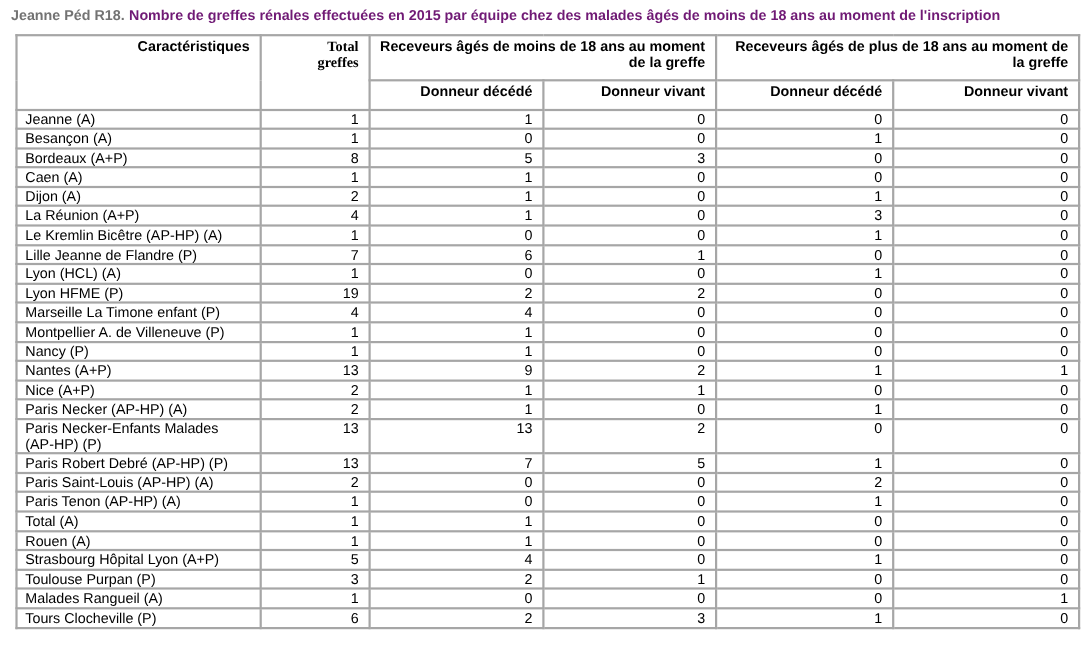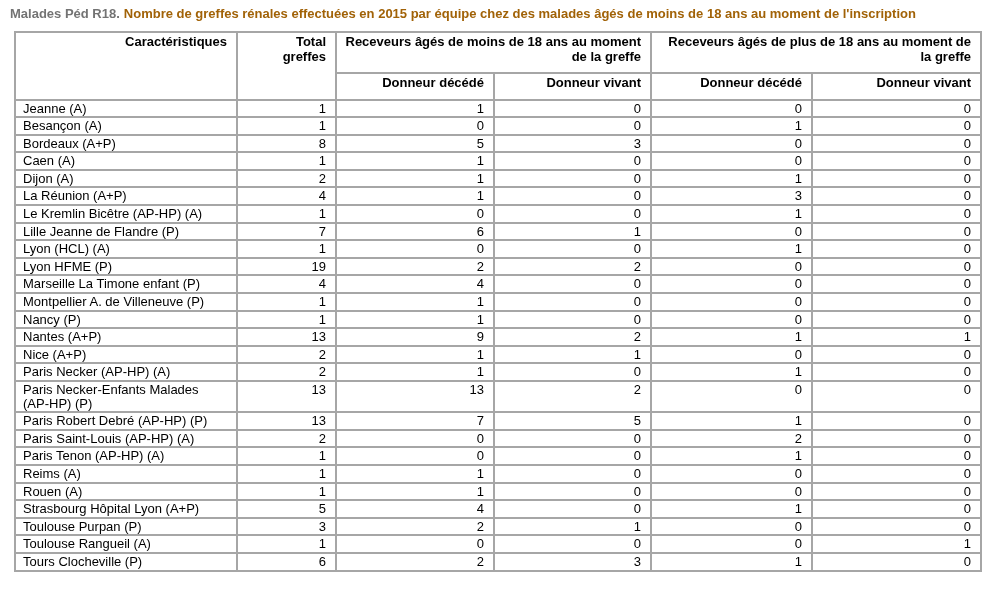--- a/index.html
+++ b/index.html
@@ -14,21 +14,21 @@
     box-sizing: border-box;
     padding: 6px 0 0 10px;
   }
   .title {
     font-size: 13px;
     font-weight: bold;
     line-height: 16px;
     white-space: nowrap;
   }
   .title-prefix { color: #737373; margin-right: 4px; }
-  .title-text  { color: #a16207; }
+  .title-text  { color: #701a75; }
 
   table.grid {
     margin-top: 9px;
     margin-left: 4px;
     border-collapse: collapse;
     table-layout: fixed;
     width: 966px;
   }
   table.grid th, table.grid td {
     border: 2px solid #a6a6a6;
@@ -37,21 +37,21 @@
   }
   table.grid th {
     font-weight: bold;
     line-height: 14.5px;
     padding: 2px 9px 8px 7px;
     vertical-align: top;
     text-align: right;
   }
   th.h-name { text-align: left; }
   th.h-sub  { padding-top: 3px; padding-bottom: 3px; }
-  .force-narrow { display: inline-block; max-width: 52px; text-align: right; }
+  .force-narrow { display: inline-block; max-width: 52px; text-align: right; font-family: Liberation Serif, serif; }
 
   table.grid td {
     line-height: 13.6px;
     padding: 1px 9px 1px 7px;
     vertical-align: top;
   }
   td.col-name { text-align: left; }
   td.col-num  { text-align: right; }
 
   .footnote {
@@ -60,21 +60,21 @@
     font-size: 12px;
     line-height: 14px;
   }
 </style>
 </head>
 <body>
 
 <div class="page">
 
   <div class="title">
-    <span class="title-prefix">Malades Péd R18.</span><span class="title-text">Nombre de greffes rénales effectuées en 2015 par équipe chez des malades âgés de moins de 18 ans au moment de l'inscription</span>
+    <span class="title-prefix">Jeanne Péd R18.</span><span class="title-text">Nombre de greffes rénales effectuées en 2015 par équipe chez des malades âgés de moins de 18 ans au moment de l'inscription</span>
   </div>
 
   <table class="grid">
     <colgroup>
       <col style="width:222px">
       <col style="width:99px">
       <col style="width:158px">
       <col style="width:157px">
       <col style="width:161px">
       <col style="width:169px">
@@ -250,21 +250,21 @@
         </tr>
         <tr>
           <td class="col-name">Paris Tenon (AP-HP) (A)</td>
           <td class="col-num">1</td>
           <td class="col-num">0</td>
           <td class="col-num">0</td>
           <td class="col-num">1</td>
           <td class="col-num">0</td>
         </tr>
         <tr>
-          <td class="col-name">Reims (A)</td>
+          <td class="col-name">Total (A)</td>
           <td class="col-num">1</td>
           <td class="col-num">1</td>
           <td class="col-num">0</td>
           <td class="col-num">0</td>
           <td class="col-num">0</td>
         </tr>
         <tr>
           <td class="col-name">Rouen (A)</td>
           <td class="col-num">1</td>
           <td class="col-num">1</td>
@@ -282,21 +282,21 @@
         </tr>
         <tr>
           <td class="col-name">Toulouse Purpan (P)</td>
           <td class="col-num">3</td>
           <td class="col-num">2</td>
           <td class="col-num">1</td>
           <td class="col-num">0</td>
           <td class="col-num">0</td>
         </tr>
         <tr>
-          <td class="col-name">Toulouse Rangueil (A)</td>
+          <td class="col-name">Malades Rangueil (A)</td>
           <td class="col-num">1</td>
           <td class="col-num">0</td>
           <td class="col-num">0</td>
           <td class="col-num">0</td>
           <td class="col-num">1</td>
         </tr>
         <tr>
           <td class="col-name">Tours Clocheville (P)</td>
           <td class="col-num">6</td>
           <td class="col-num">2</td>

